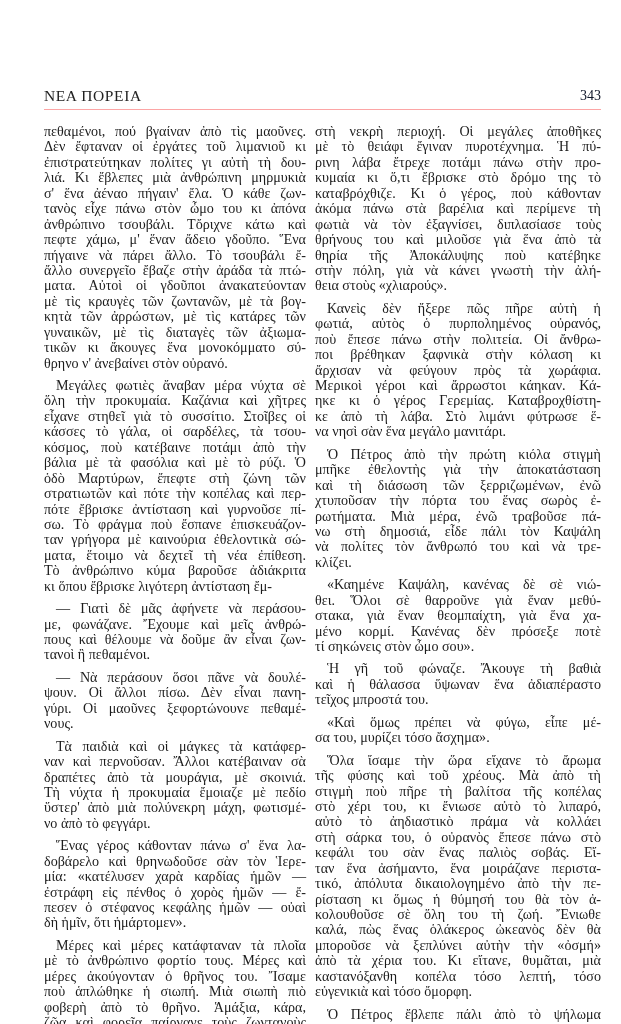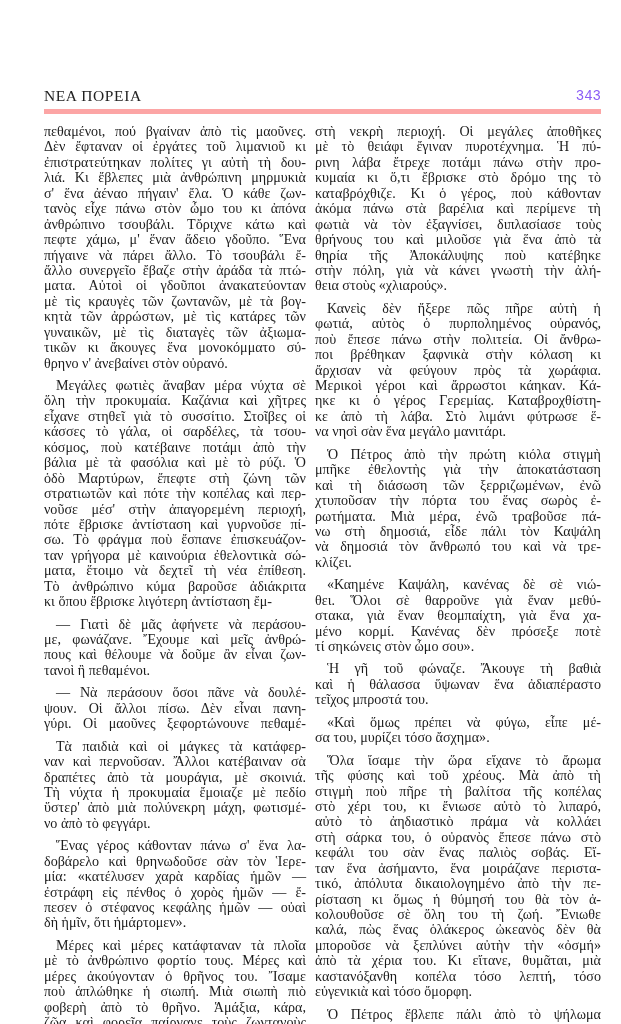--- a/index.html
+++ b/index.html
@@ -1,23 +1,23 @@
 <!DOCTYPE html>
 <html><head>
 <meta charset="utf-8">
 <style>
   html, body { margin: 0; padding: 0; background: #ffffff; }
   body { width: 621px; height: 1024px; position: relative; overflow: hidden;
          font-family: "DejaVu Serif", "Liberation Serif", serif; color: #1a1a1a; }
   .header { position: absolute; left: 44px; top: 87px; width: 557px; height: 22px;
-            border-bottom: 5px solid #fca5a5; }
+            border-bottom: 1px solid #fca5a5; }
   .journal-title { position: absolute; left: 0; top: 0; font-family: "Liberation Serif", serif;
             font-size: 15.5px; letter-spacing: 0.6px; color: #222; }
-  .page-number { position: absolute; right: 0; top: 1px; font-family: Liberation Mono, monospace;
-            font-size: 14px; color: #8b5cf6; }
+  .page-number { position: absolute; right: 0; top: 1px; font-family: Liberation Serif, serif;
+            font-size: 14px; color: #0f172a; }
   .column { position: absolute; top: 124px; font-family: "Liberation Serif", serif;
             font-size: 14.1px; line-height: 15.45px; color: #1c1c1c; }
   .col-left { left: 44px; width: 262px; }
   .col-right { left: 315px; width: 286px; }
   .line { display: block; white-space: nowrap; text-align: justify; text-align-last: justify;
           height: 15.45px; overflow: visible; }
   .line.last { text-align-last: left; }
   .line.indent { padding-left: 12px; margin-top: 7px; }
 </style>
 </head>
@@ -49,38 +49,38 @@
     </div>
     <div>
       <span class="line indent">Μεγάλες φωτιὲς ἄναβαν μέρα νύχτα σὲ</span>
       <span class="line">ὅλη τὴν προκυμαία. Καζάνια καὶ χῆτρες</span>
       <span class="line">εἶχανε στηθεῖ γιὰ τὸ συσσίτιο. Στοῖβες οἱ</span>
       <span class="line">κάσσες τὸ γάλα, οἱ σαρδέλες, τὰ τσου-</span>
       <span class="line">κόσμος, ποὺ κατέβαινε ποτάμι ἀπὸ τὴν</span>
       <span class="line">βάλια μὲ τὰ φασόλια καὶ μὲ τὸ ρύζι. Ὁ</span>
       <span class="line">ὁδὸ Μαρτύρων, ἔπεφτε στὴ ζώνη τῶν</span>
       <span class="line">στρατιωτῶν καὶ πότε τὴν κοπέλας καὶ περ-</span>
-      <span class="line">νοῦσε μέσ' στὴν ἀπαγορεμένη περιοχή,</span>
       <span class="line">πότε ἔβρισκε ἀντίσταση καὶ γυρνοῦσε πί-</span>
       <span class="line">σω. Τὸ φράγμα ποὺ ἔσπανε ἐπισκευάζον-</span>
       <span class="line">ταν γρήγορα μὲ καινούρια ἐθελοντικὰ σώ-</span>
       <span class="line">ματα, ἕτοιμο νὰ δεχτεῖ τὴ νέα ἐπίθεση.</span>
       <span class="line">Τὸ ἀνθρώπινο κύμα βαροῦσε ἀδιάκριτα</span>
       <span class="line last">κι ὅπου ἔβρισκε λιγότερη ἀντίσταση ἔμ-</span>
     </div>
     <div>
       <span class="line indent">— Γιατὶ δὲ μᾶς ἀφήνετε νὰ περάσου-</span>
       <span class="line">με, φωνάζανε. Ἔχουμε καὶ μεῖς ἀνθρώ-</span>
       <span class="line">πους καὶ θέλουμε νὰ δοῦμε ἂν εἶναι ζων-</span>
       <span class="line last">τανοὶ ἢ πεθαμένοι.</span>
     </div>
     <div>
       <span class="line indent">— Νὰ περάσουν ὅσοι πᾶνε νὰ δουλέ-</span>
       <span class="line">ψουν. Οἱ ἄλλοι πίσω. Δὲν εἶναι πανη-</span>
       <span class="line">γύρι. Οἱ μαοῦνες ξεφορτώνουνε πεθαμέ-</span>
+      <span class="line last">νους.</span>
     </div>
     <div>
       <span class="line indent">Τὰ παιδιὰ καὶ οἱ μάγκες τὰ κατάφερ-</span>
       <span class="line">ναν καὶ περνοῦσαν. Ἄλλοι κατέβαιναν σὰ</span>
       <span class="line">δραπέτες ἀπὸ τὰ μουράγια, μὲ σκοινιά.</span>
       <span class="line">Τὴ νύχτα ἡ προκυμαία ἔμοιαζε μὲ πεδίο</span>
       <span class="line">ὕστερ' ἀπὸ μιὰ πολύνεκρη μάχη, φωτισμέ-</span>
       <span class="line last">νο ἀπὸ τὸ φεγγάρι.</span>
     </div>
     <div>
@@ -127,21 +127,21 @@
       <span class="line">κε ἀπὸ τὴ λάβα. Στὸ λιμάνι φύτρωσε ἕ-</span>
       <span class="line last">να νησὶ σὰν ἕνα μεγάλο μανιτάρι.</span>
     </div>
     <div>
       <span class="line indent">Ὁ Πέτρος ἀπὸ τὴν πρώτη κιόλα στιγμὴ</span>
       <span class="line">μπῆκε ἐθελοντὴς γιὰ τὴν ἀποκατάσταση</span>
       <span class="line">καὶ τὴ διάσωση τῶν ξερριζωμένων, ἐνῶ</span>
       <span class="line">χτυποῦσαν τὴν πόρτα του ἕνας σωρὸς ἐ-</span>
       <span class="line">ρωτήματα. Μιὰ μέρα, ἐνῶ τραβοῦσε πά-</span>
       <span class="line">νω στὴ δημοσιά, εἶδε πάλι τὸν Καψάλη</span>
-      <span class="line">νὰ δημοσιά τὸν ἄνθρωπό του καὶ νὰ τρε-</span>
+      <span class="line">νὰ πολίτες τὸν ἄνθρωπό του καὶ νὰ τρε-</span>
       <span class="line last">κλίζει.</span>
     </div>
     <div>
       <span class="line indent">«Καημένε Καψάλη, κανένας δὲ σὲ νιώ-</span>
       <span class="line">θει. Ὅλοι σὲ θαρροῦνε γιὰ ἕναν μεθύ-</span>
       <span class="line">στακα, γιὰ ἕναν θεομπαίχτη, γιὰ ἕνα χα-</span>
       <span class="line">μένο κορμί. Κανένας δὲν πρόσεξε ποτὲ</span>
       <span class="line last">τί σηκώνεις στὸν ὦμο σου».</span>
     </div>
     <div>

